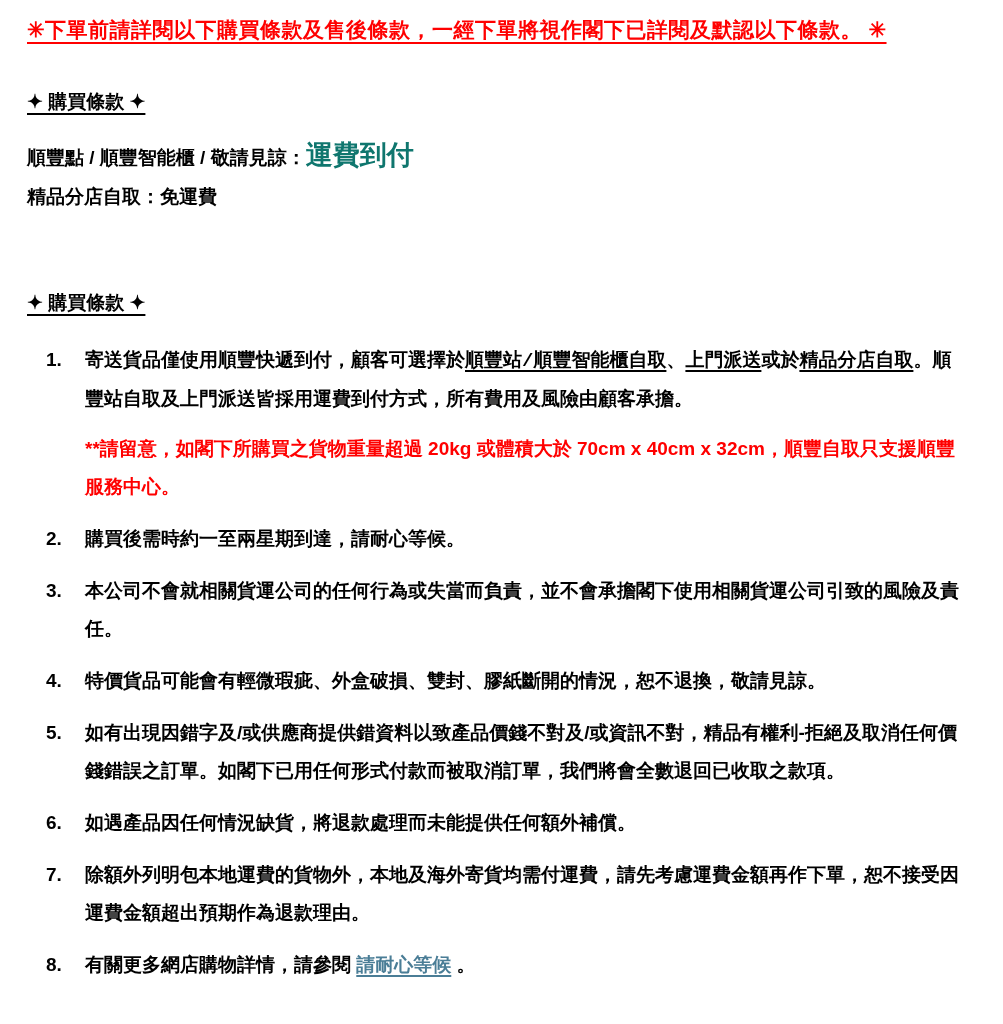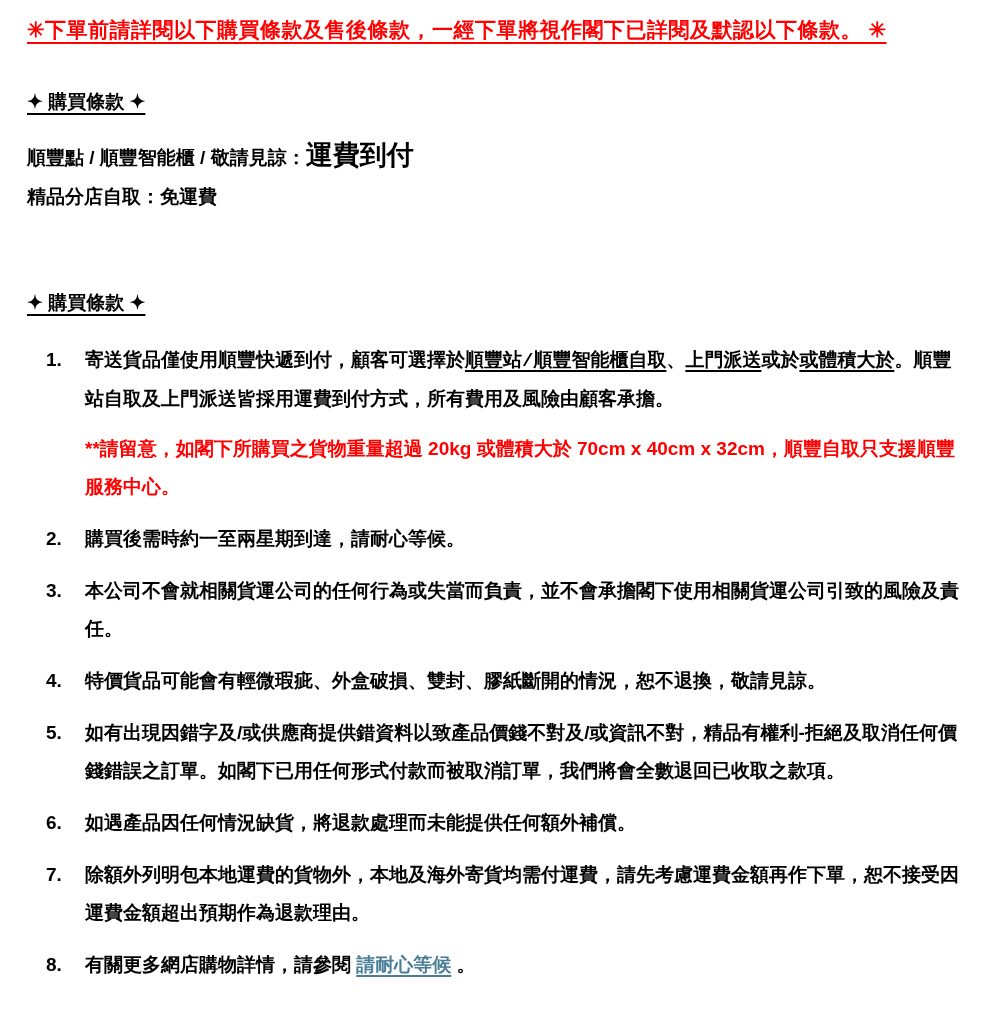--- a/index.html
+++ b/index.html
@@ -34,21 +34,21 @@
     text-underline-offset: 5px;
     display: inline-block;
   }
   .heading-row { line-height: 0; }
   .ship-line1 {
     margin-top: 25px;
     font-size: 19px;
     line-height: 34px;
   }
   .freight-collect {
-    color: #000000;
+    color: #0f766e;
     font-size: 27px;
   }
   .ship-line2 {
     margin-top: 10px;
     font-size: 19px;
     line-height: 24px;
   }
   .heading2-row { margin-top: 71px; line-height: 0; }
   .heading2-row .section-heading { margin-top: 11px; }
   .terms-list {
@@ -113,21 +113,21 @@
 
   <div class="heading2-row">
     <span class="section-heading">✦ 購買條款 ✦</span>
   </div>
 
   <div class="terms-list">
 
     <div class="term-item">
       <span class="term-num">1.</span>
       <div class="term-body">
-        <p class="term-text"><span>寄送貨品僅使用順豐快遞到付，顧客可選擇於</span><u>順豐站/順豐智能櫃自取</u><span>、</span><u>上門派送</u><span>或於</span><u>或體積大於</u><span>。順豐站自取及上門派送皆採用運費到付方式，所有費用及風險由顧客承擔。</span></p>
+        <p class="term-text"><span>寄送貨品僅使用順豐快遞到付，顧客可選擇於</span><u>順豐站/順豐智能櫃自取</u><span>、</span><u>上門派送</u><span>或於</span><u>精品分店自取</u><span>。順豐站自取及上門派送皆採用運費到付方式，所有費用及風險由顧客承擔。</span></p>
         <p class="term-note">**請留意，如閣下所購買之貨物重量超過 20kg 或體積大於 70cm x 40cm x 32cm，順豐自取只支援順豐服務中心。</p>
       </div>
     </div>
 
     <div class="term-item">
       <span class="term-num">2.</span>
       <div class="term-body">
         <p class="term-text">購買後需時約一至兩星期到達，請耐心等候。</p>
       </div>
     </div>

